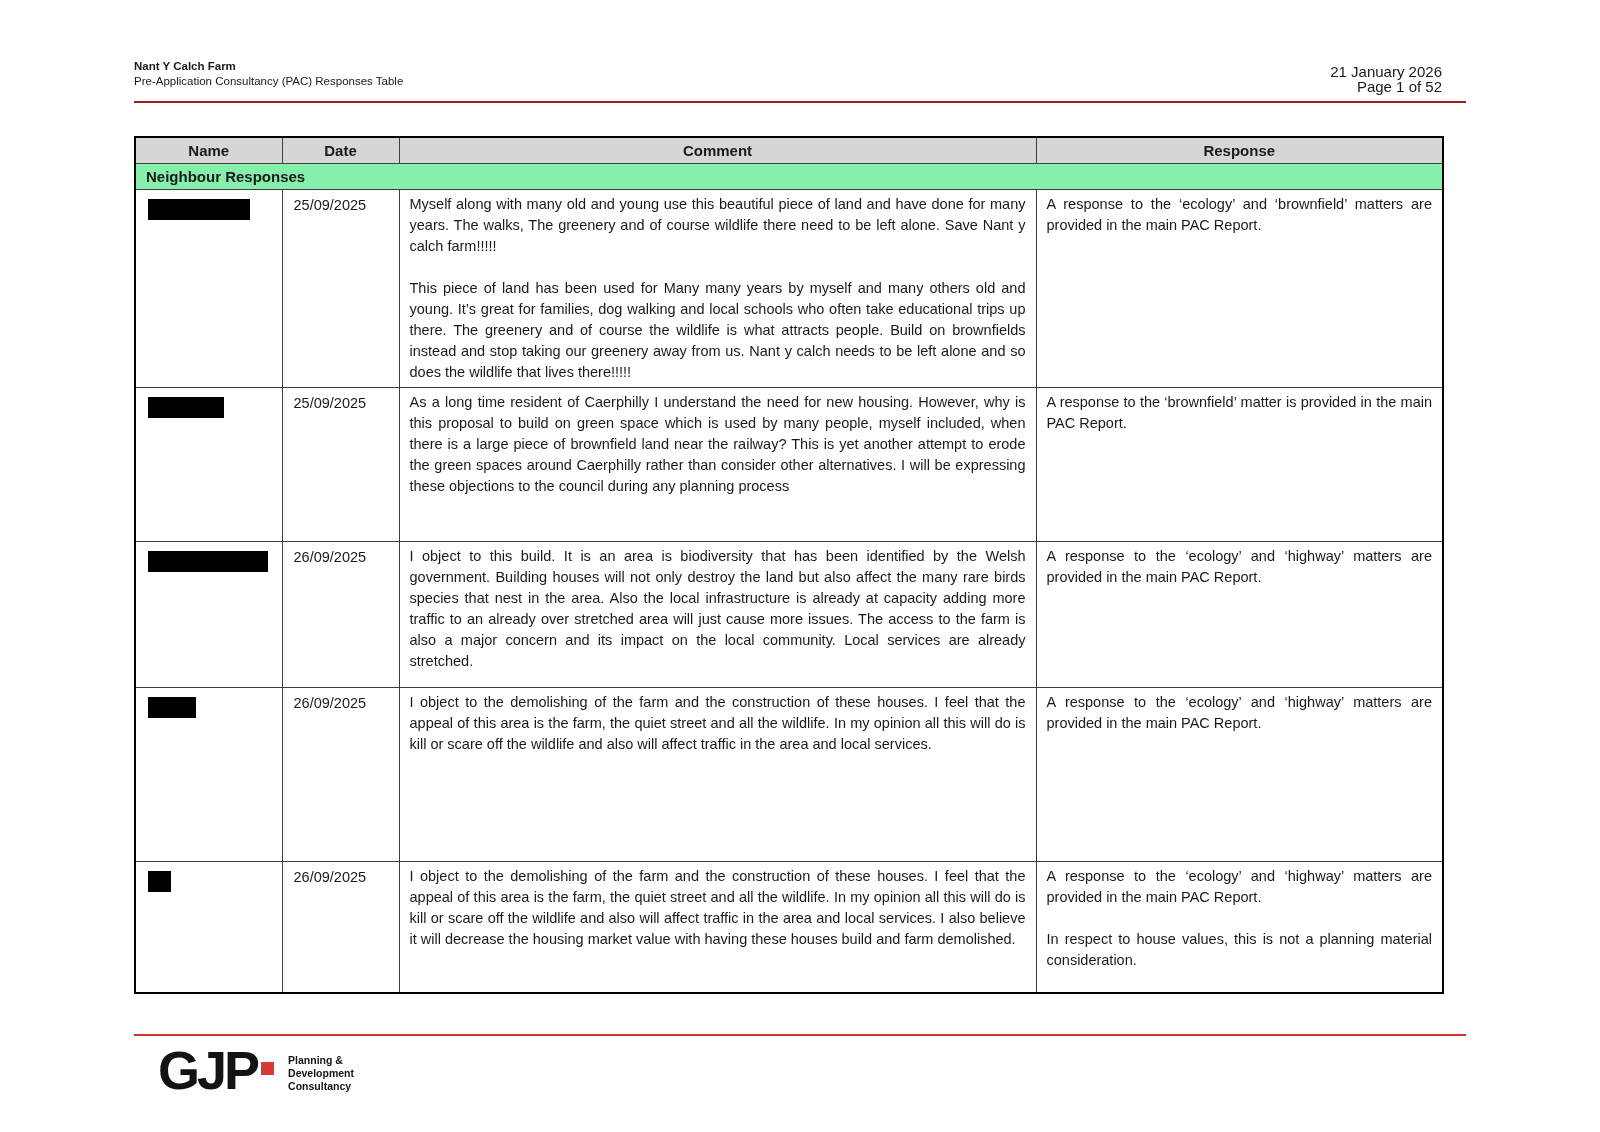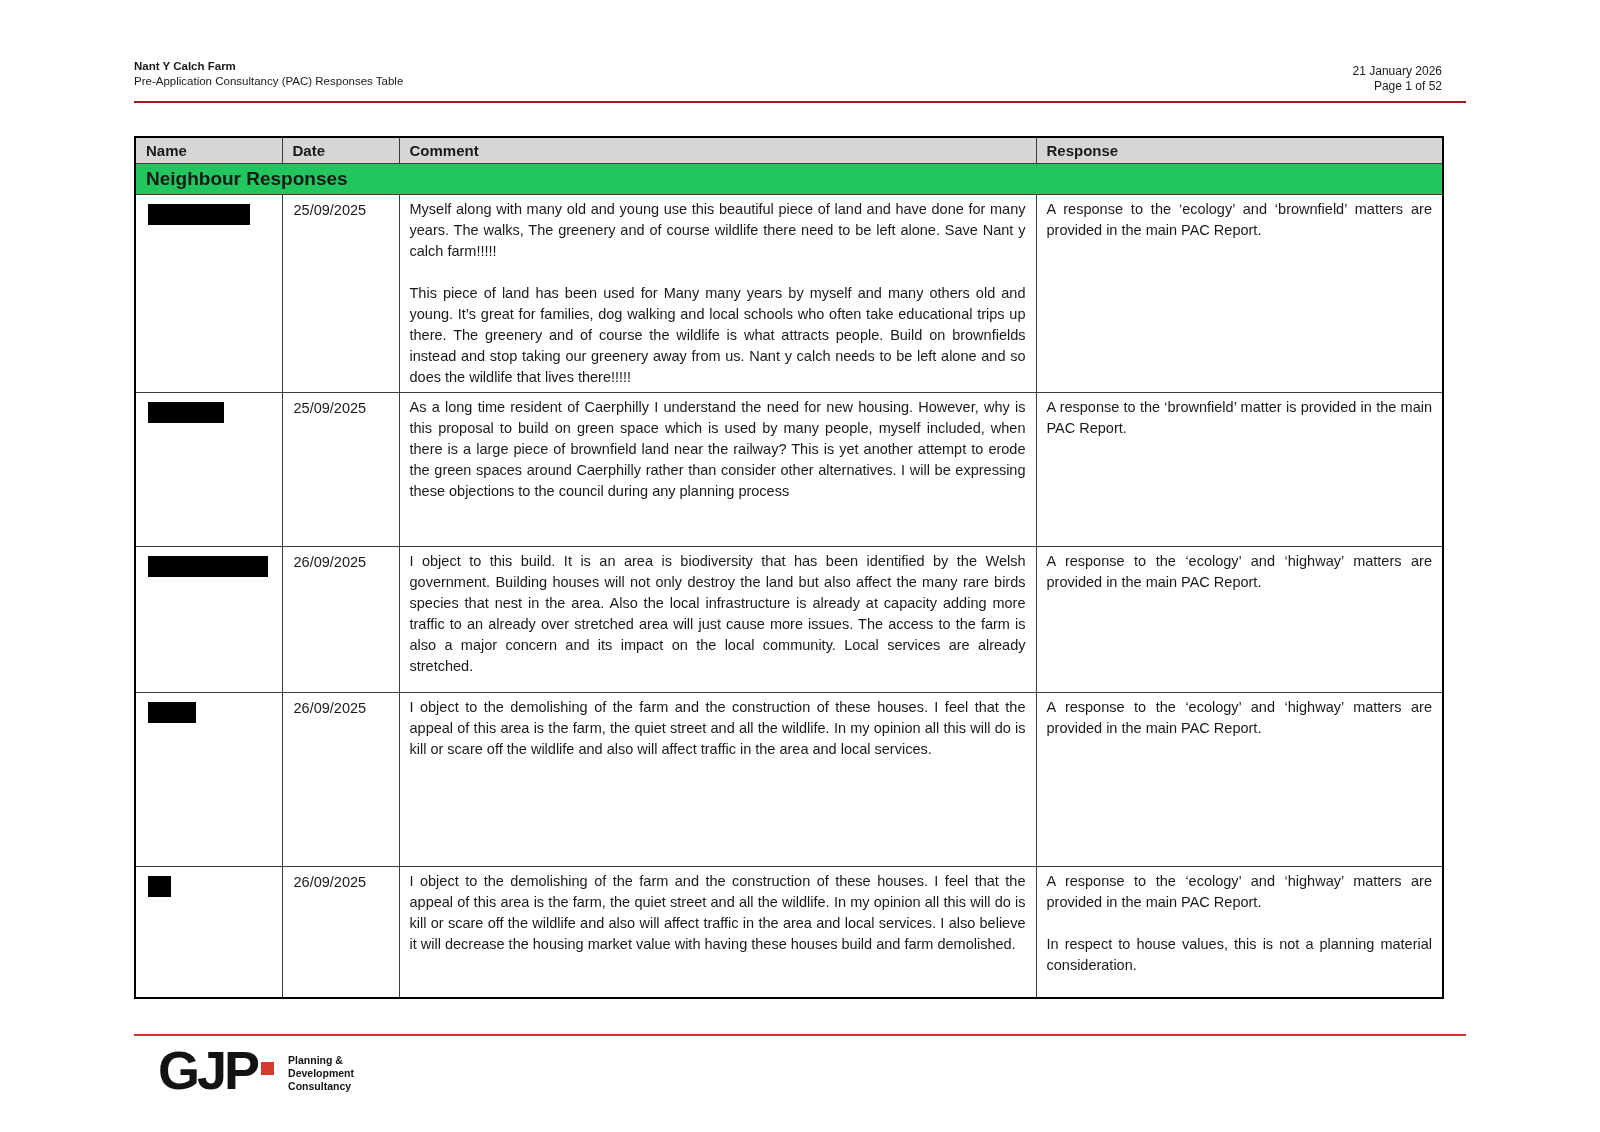--- a/index.html
+++ b/index.html
@@ -9,41 +9,41 @@
     font-family: "Liberation Sans", sans-serif;
     color: #1a1a1a;
     position: relative;
     overflow: hidden;
   }
   .page { position: absolute; inset: 0; background: #fff; }
 
   
   .doc-header-left { position: absolute; left: 134px; top: 59px; font-size: 11.5px; line-height: 15px; }
   .doc-header-left .title { font-weight: bold; }
-  .doc-header-right { position: absolute; left: 1100px; width: 342px; top: 64px; text-align: right; font-size: 12px; line-height: 15px; }
+  .doc-header-right { position: absolute; left: 1100px; width: 342px; top: 64px; text-align: right; font-size: 15px; line-height: 15px; }
   .rule-top { position: absolute; left: 134px; top: 101px; width: 1332px; height: 2px; background: #9e1f1c; }
 
   
   table.responses {
     position: absolute; left: 134px; top: 136px; width: 1308px;
     border-collapse: collapse; table-layout: fixed;
     border: 2px solid #000;
   }
   table.responses th, table.responses td {
     border: 1px solid #3d3d3d;
     vertical-align: top;
   }
   table.responses thead th {
     background: #d6d6d6;
-    font-weight: bold; font-size: 15px; text-align: left;
+    font-weight: bold; font-size: 15px; text-align: center;
     padding: 4px 10px; height: 26px;
   }
   tr.section-row td {
-    background: #22c55e;
-    font-weight: bold; font-size: 19px;
+    background: #86efac;
+    font-weight: bold; font-size: 15px;
     padding: 4px 10px; height: 26px;
   }
   td.name-cell { padding: 9px 8px 0 12px; }
   .redaction { height: 21px; background: #000; }
   td.date-cell { padding: 7px 11px; font-size: 14.5px; }
   td.comment-cell, td.response-cell { padding: 4px 10px; }
   .cellp {
     font-size: 14.5px; line-height: 21px;
     text-align: justify;
     margin: 0 0 21px 0;

